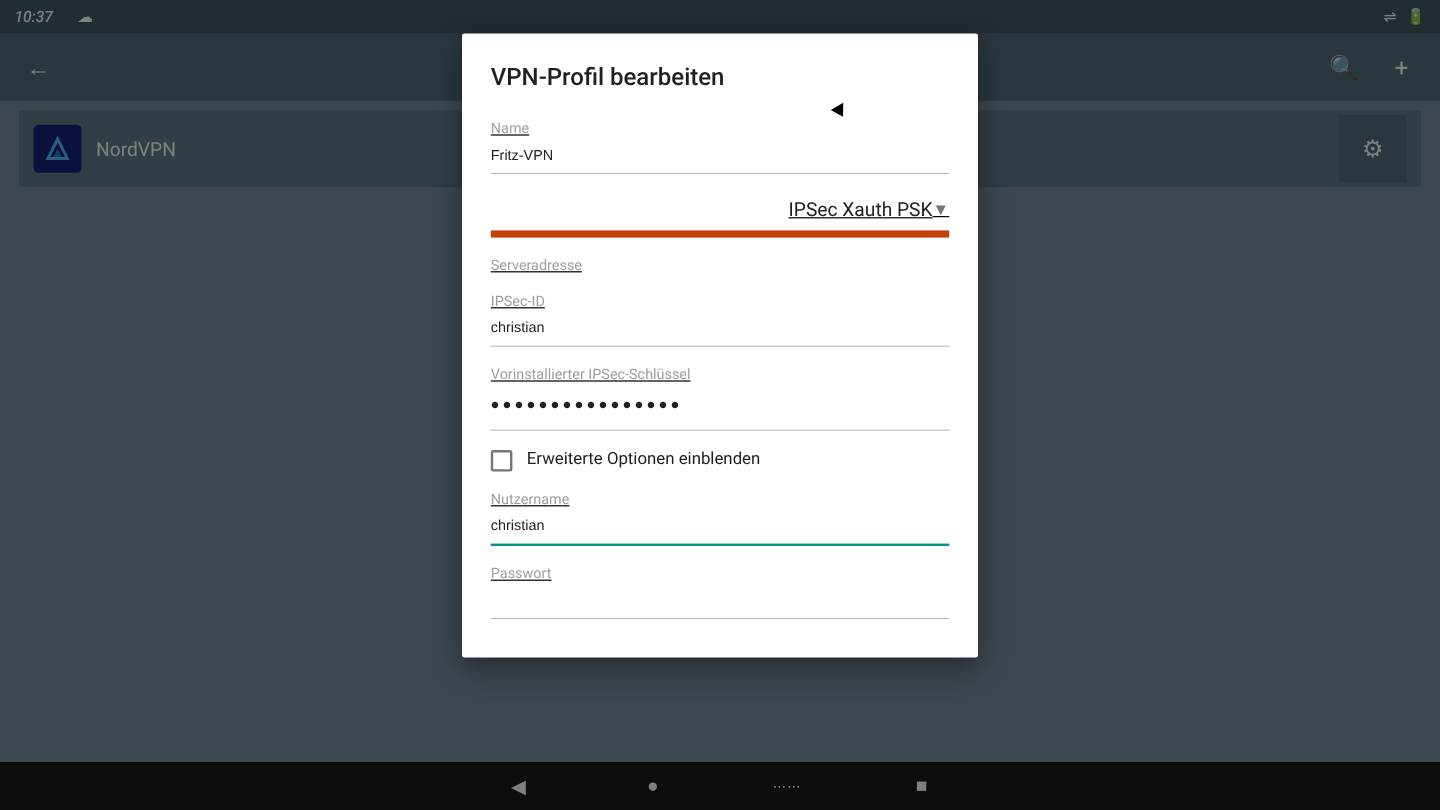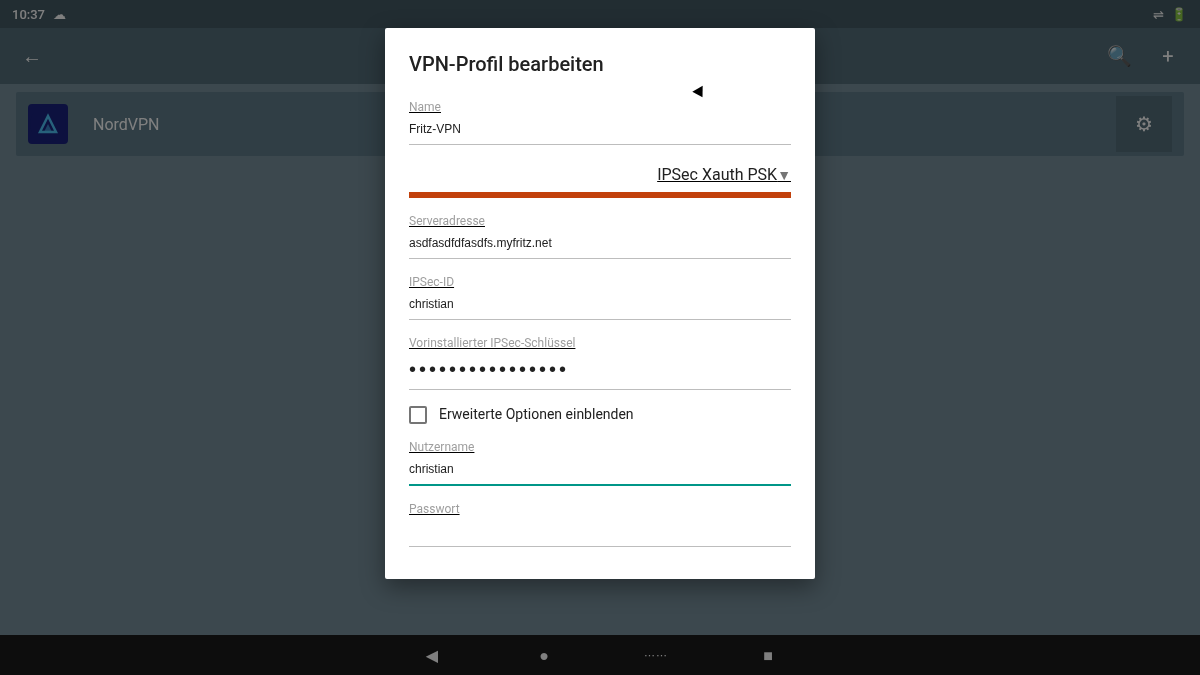--- a/index.html
+++ b/index.html
@@ -20,21 +20,22 @@
       background: #455a64;
       display: flex;
       align-items: center;
       justify-content: space-between;
       padding: 0 12px;
       z-index: 10;
     }
     .status-bar-left {
       display: flex;
       align-items: center;
-      gap: 8px;
+      gap: 20px;
+      font-style: italic;
     }
     .status-time {
       color: white;
       font-size: 13px;
       font-weight: 500;
     }
     .status-bar-right {
       display: flex;
       align-items: center;
       gap: 8px;
@@ -96,21 +97,21 @@
     
     .vpn-list {
       padding: 8px 16px;
     }
     .vpn-item {
       background: #607d8b;
       height: 64px;
       display: flex;
       align-items: center;
       padding: 0 12px;
-      gap: 25px;
+      gap: 12px;
       border-radius: 2px;
     }
     .vpn-logo {
       width: 40px;
       height: 40px;
       background: #1a237e;
       border-radius: 4px;
       display: flex;
       align-items: center;
       justify-content: center;
@@ -363,21 +364,20 @@
 
       <div class="form-field">
         <div class="dropdown-field">
           <span class="dropdown-value">IPSec Xauth PSK</span>
           <span class="dropdown-arrow">▼</span>
         </div>
       </div>
 
       <div class="form-field">
         <label class="field-label">Serveradresse</label>
-        <input type="text" class="field-value" value="asdfasdfdfasdfs.myfritz.net" style="">
       </div>
 
       <div class="form-field">
         <label class="field-label">IPSec-ID</label>
         <input type="text" class="field-value" value="christian" style="">
       </div>
 
       <div class="form-field">
         <label class="field-label">Vorinstallierter IPSec-Schlüssel</label>
         <input type="password" class="field-value password-field" value="1234567890123456" style="">

